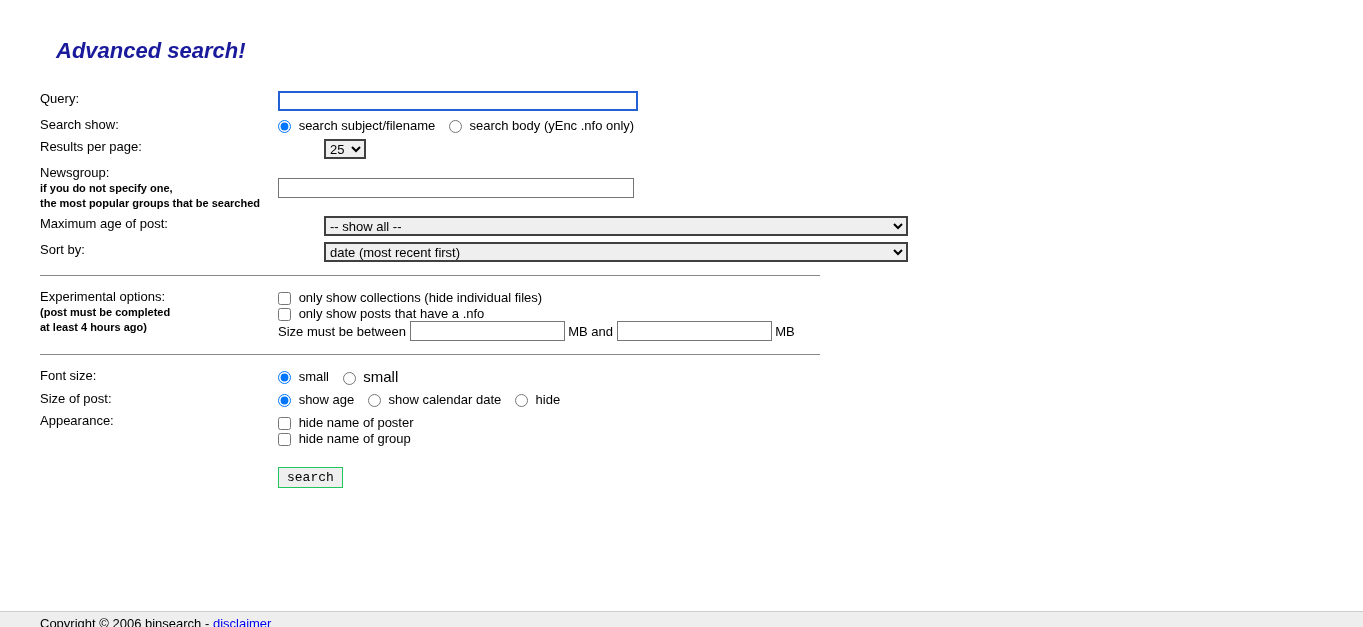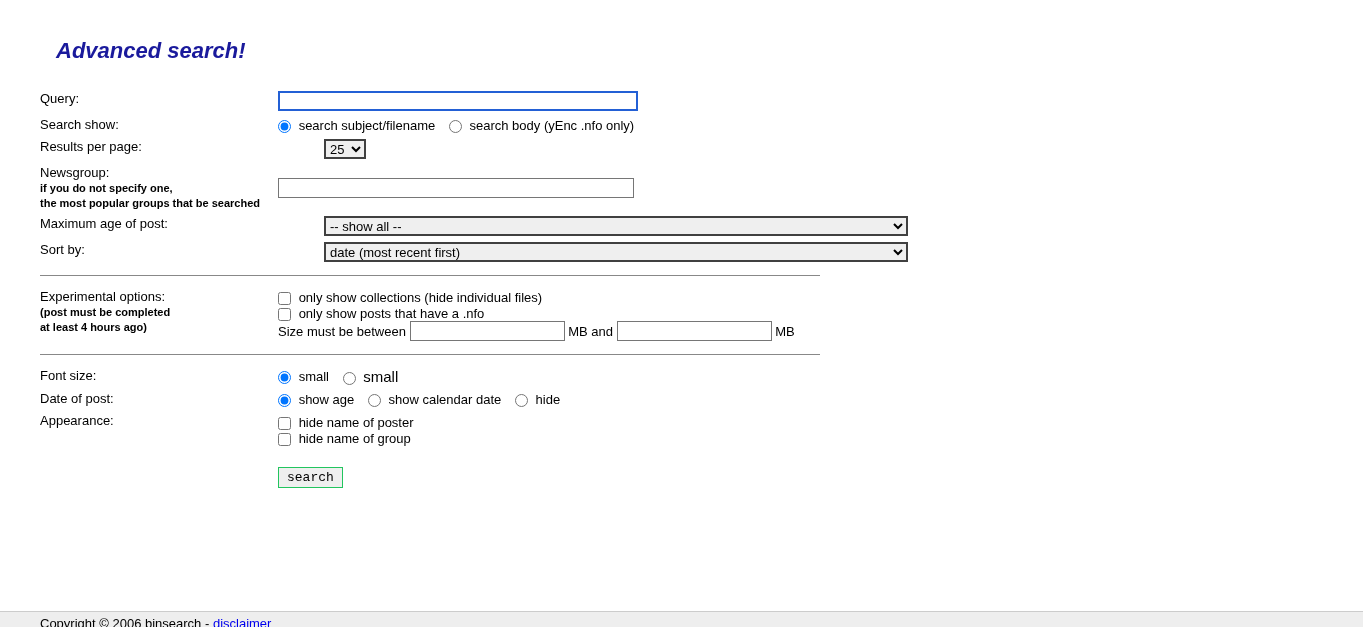--- a/index.html
+++ b/index.html
@@ -202,21 +202,21 @@
           <input type="radio" name="fsize" checked="" style="">
           <span>small</span>
         </label>
         <label>
           <input type="radio" name="fsize" style="">
           <span class="small-font">small</span>
         </label>
       </td>
     </tr>
     <tr>
-      <td class="label">Date of post:</td>
+      <td class="label">Size of post:</td>
       <td class="radio-line">
         <label>
           <input type="radio" name="dop" checked="" style="">
           <span>show age</span>
         </label>
         <label>
           <input type="radio" name="dop" style="">
           <span>show calendar date</span>
         </label>
         <label>

